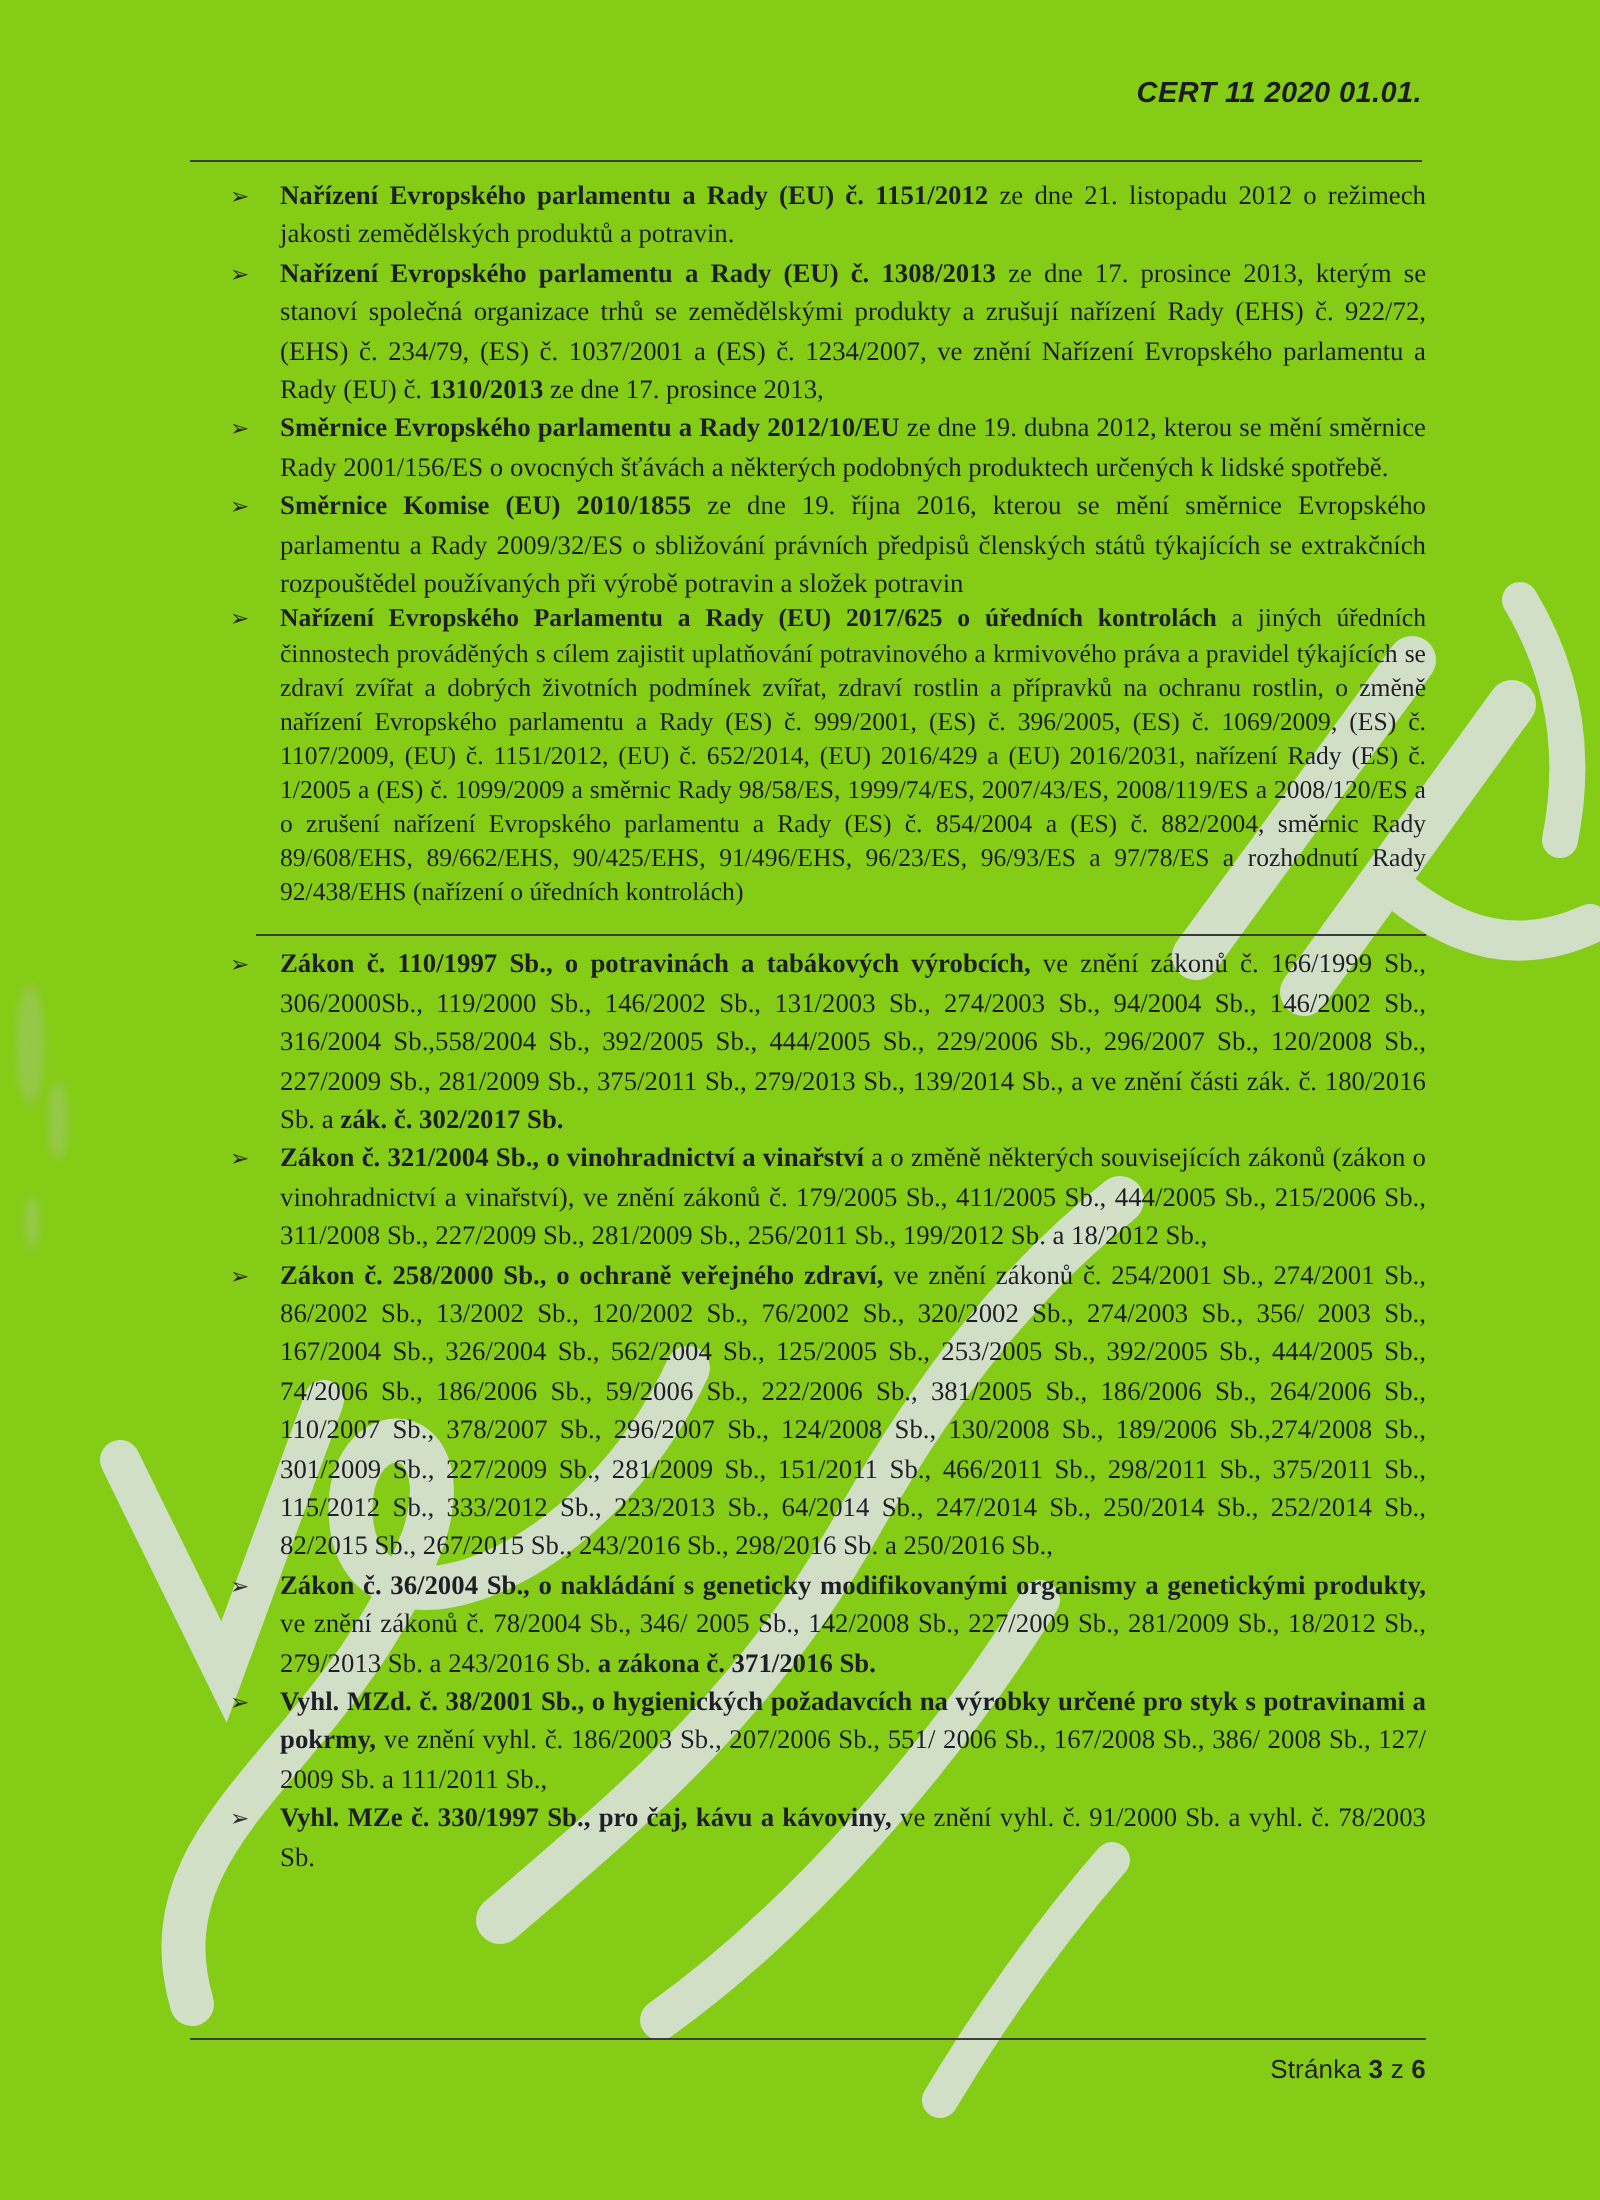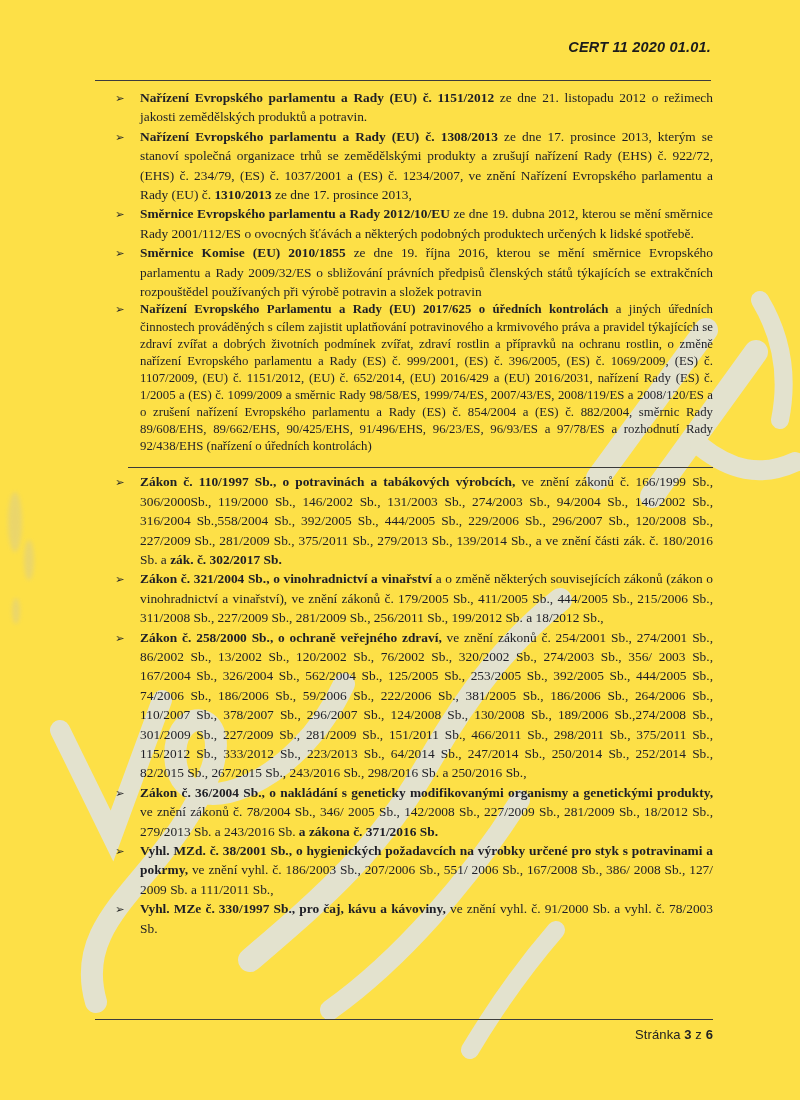--- a/index.html
+++ b/index.html
@@ -1,18 +1,18 @@
 <!DOCTYPE html>
 <html><head>
 <meta charset="utf-8">
 <style>
   html,body { margin:0; padding:0; background:#e8e8e8; }
   .page {
     position:relative; width:800px; height:1100px; margin:0 auto;
-    background:#fde047; overflow:hidden;
+    background:#84cc16; overflow:hidden;
     font-family:"Liberation Serif","DejaVu Serif",serif;
     color:#1e1e26;
     text-decoration:underline;
   }
   .watermark { position:absolute; inset:0; z-index:0; pointer-events:none; }
   .smudge { position:absolute; background:#bfbfbf; opacity:.30; border-radius:50%; filter:blur(2px); }
 
   .header-tag {
     position:absolute; top:39px; right:89px; z-index:2;
     font-family:"Liberation Sans","DejaVu Sans",sans-serif;
@@ -70,21 +70,21 @@
   <div class="smudge" style="left:12px;top:598px;width:8px;height:26px;"></div>
 
   <div class="header-tag">CERT 11 2020 01.01.</div>
 
   <div class="rule-top"></div>
 
   <div class="content">
     <ul class="law-list">
         <li class="legal-item"><span class="bullet">➢</span><span><span class="b">Nařízení Evropského parlamentu a Rady (EU) č. 1151/2012</span><span> ze dne 21. listopadu 2012 o režimech jakosti zemědělských produktů a potravin.</span></span></li>
         <li class="legal-item"><span class="bullet">➢</span><span><span class="b">Nařízení Evropského parlamentu a Rady (EU) č. 1308/2013</span><span> ze dne 17. prosince 2013, kterým se stanoví společná organizace trhů se zemědělskými produkty a zrušují nařízení Rady (EHS) č. 922/72, (EHS) č. 234/79, (ES) č. 1037/2001 a (ES) č. 1234/2007, ve znění Nařízení Evropského parlamentu a Rady (EU) č. </span><span class="b">1310/2013</span><span> ze dne 17. prosince 2013,</span></span></li>
-        <li class="legal-item"><span class="bullet">➢</span><span><span class="b">Směrnice Evropského parlamentu a Rady 2012/10/EU</span><span> ze dne 19. dubna 2012, kterou se mění směrnice Rady 2001/112/ES o ovocných šťávách a některých podobných produktech určených k lidské spotřebě.</span></span></li>
+        <li class="legal-item"><span class="bullet">➢</span><span><span class="b">Směrnice Evropského parlamentu a Rady 2012/10/EU</span><span> ze dne 19. dubna 2012, kterou se mění směrnice Rady 2001/156/ES o ovocných šťávách a některých podobných produktech určených k lidské spotřebě.</span></span></li>
         <li class="legal-item"><span class="bullet">➢</span><span><span class="b">Směrnice Komise (EU) 2010/1855</span><span> ze dne 19. října 2016, kterou se mění směrnice Evropského parlamentu a Rady 2009/32/ES o sbližování právních předpisů členských států týkajících se extrakčních rozpouštědel používaných při výrobě potravin a složek potravin</span></span></li>
         <li class="legal-item dense"><span class="bullet">➢</span><span><span class="b">Nařízení Evropského Parlamentu a Rady (EU) 2017/625 o úředních kontrolách</span><span> a jiných úředních činnostech prováděných s cílem zajistit uplatňování potravinového a krmivového práva a pravidel týkajících se zdraví zvířat a dobrých životních podmínek zvířat, zdraví rostlin a přípravků na ochranu rostlin, o změně nařízení Evropského parlamentu a Rady (ES) č. 999/2001, (ES) č. 396/2005, (ES) č. 1069/2009, (ES) č. 1107/2009, (EU) č. 1151/2012, (EU) č. 652/2014, (EU) 2016/429 a (EU) 2016/2031, nařízení Rady (ES) č. 1/2005 a (ES) č. 1099/2009 a směrnic Rady 98/58/ES, 1999/74/ES, 2007/43/ES, 2008/119/ES a 2008/120/ES a o zrušení nařízení Evropského parlamentu a Rady (ES) č. 854/2004 a (ES) č. 882/2004, směrnic Rady 89/608/EHS, 89/662/EHS, 90/425/EHS, 91/496/EHS, 96/23/ES, 96/93/ES a 97/78/ES a rozhodnutí Rady 92/438/EHS (nařízení o úředních kontrolách)</span></span></li>
       </ul>
 
     <div class="section-divider"></div>
 
     <ul class="law-list">
         <li class="legal-item"><span class="bullet">➢</span><span><span class="b">Zákon č. 110/1997 Sb., o potravinách a tabákových výrobcích,</span><span> ve znění zákonů č. 166/1999 Sb., 306/2000Sb., 119/2000 Sb., 146/2002 Sb., 131/2003 Sb., 274/2003 Sb., 94/2004 Sb., 146/2002 Sb., 316/2004 Sb.,558/2004 Sb., 392/2005 Sb., 444/2005 Sb., 229/2006 Sb., 296/2007 Sb., 120/2008 Sb., 227/2009 Sb., 281/2009 Sb., 375/2011 Sb., 279/2013 Sb., 139/2014 Sb., a ve znění části zák. č. 180/2016 Sb. a </span><span class="b">zák. č. 302/2017 Sb.</span></span></li>
         <li class="legal-item"><span class="bullet">➢</span><span><span class="b">Zákon č. 321/2004 Sb., o vinohradnictví a vinařství</span><span> a o změně některých souvisejících zákonů (zákon o vinohradnictví a vinařství), ve znění zákonů č. 179/2005 Sb., 411/2005 Sb., 444/2005 Sb., 215/2006 Sb., 311/2008 Sb., 227/2009 Sb., 281/2009 Sb., 256/2011 Sb., 199/2012 Sb. a 18/2012 Sb.,</span></span></li>
         <li class="legal-item"><span class="bullet">➢</span><span><span class="b">Zákon č. 258/2000 Sb., o ochraně veřejného zdraví,</span><span> ve znění zákonů č. 254/2001 Sb., 274/2001 Sb., 86/2002 Sb., 13/2002 Sb., 120/2002 Sb., 76/2002 Sb., 320/2002 Sb., 274/2003 Sb.,  356/ 2003 Sb., 167/2004 Sb., 326/2004 Sb.,  562/2004 Sb., 125/2005 Sb., 253/2005 Sb., 392/2005 Sb.,  444/2005 Sb., 74/2006 Sb., 186/2006 Sb., 59/2006 Sb., 222/2006 Sb., 381/2005 Sb., 186/2006 Sb., 264/2006 Sb., 110/2007 Sb., 378/2007 Sb.,  296/2007 Sb., 124/2008 Sb., 130/2008 Sb., 189/2006 Sb.,274/2008 Sb., 301/2009 Sb., 227/2009 Sb., 281/2009 Sb., 151/2011 Sb., 466/2011 Sb., 298/2011 Sb., 375/2011 Sb., 115/2012 Sb., 333/2012 Sb., 223/2013 Sb., 64/2014 Sb., 247/2014 Sb., 250/2014 Sb., 252/2014 Sb., 82/2015 Sb., 267/2015 Sb., 243/2016 Sb., 298/2016 Sb. a 250/2016 Sb.,</span></span></li>

